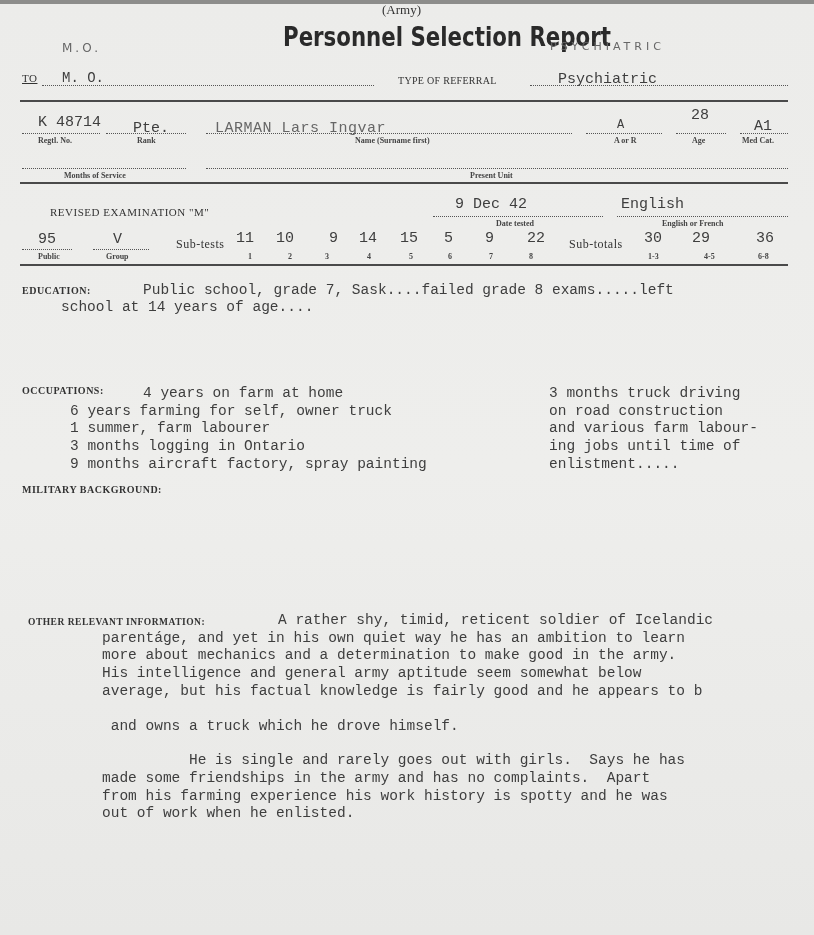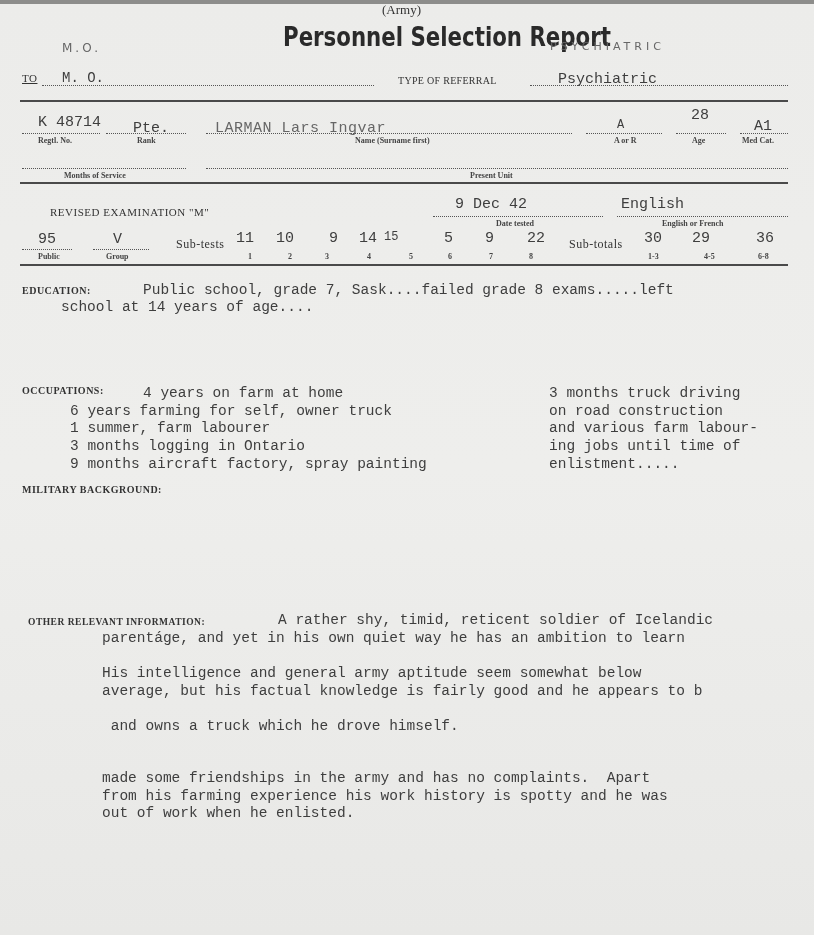--- a/index.html
+++ b/index.html
@@ -89,21 +89,21 @@
   <div class="abs label-sc" style="left:176px;top:237px;font-weight:normal;font-size:12px;">Sub-tests</div>
 
   <div class="abs typed" style="left:236px;top:230px;font-size:15px;">11</div>
   <div class="abs small" style="left:248px;top:252px;">1</div>
   <div class="abs typed" style="left:276px;top:230px;font-size:15px;">10</div>
   <div class="abs small" style="left:288px;top:252px;">2</div>
   <div class="abs typed" style="left:329px;top:230px;font-size:15px;">9</div>
   <div class="abs small" style="left:325px;top:252px;">3</div>
   <div class="abs typed" style="left:359px;top:230px;font-size:15px;">14</div>
   <div class="abs small" style="left:367px;top:252px;">4</div>
-  <div class="abs typed" style="left:384px;top:230px;font-size:12px;">15</div>
+  <div class="abs typed" style="left:400px;top:230px;font-size:15px;">15</div>
   <div class="abs small" style="left:409px;top:252px;">5</div>
   <div class="abs typed" style="left:444px;top:230px;font-size:15px;">5</div>
   <div class="abs small" style="left:448px;top:252px;">6</div>
   <div class="abs typed" style="left:485px;top:230px;font-size:15px;">9</div>
   <div class="abs small" style="left:489px;top:252px;">7</div>
   <div class="abs typed" style="left:527px;top:230px;font-size:15px;">22</div>
   <div class="abs small" style="left:529px;top:252px;">8</div>
 
   <div class="abs label-sc" style="left:569px;top:237px;font-weight:normal;font-size:12px;">Sub-totals</div>
   <div class="abs typed" style="left:644px;top:230px;font-size:15px;">30</div>
@@ -129,20 +129,22 @@
   <div class="para" style="left:549px;top:403px;">on road construction</div>
   <div class="para" style="left:549px;top:420px;">and various farm labour-</div>
   <div class="para" style="left:549px;top:438px;">ing jobs until time of</div>
   <div class="para" style="left:549px;top:456px;">enlistment.....</div>
 
   <div class="abs label-sc" style="left:22px;top:484px;font-size:10px;">MILITARY BACKGROUND:</div>
 
   <div class="abs label-sc" style="left:28px;top:617px;font-size:9.5px;">OTHER RELEVANT INFORMATION:</div>
   <div class="para" style="left:278px;top:612px;">A rather shy, timid, reticent soldier of Icelandic</div>
   <div class="para" style="left:102px;top:630px;">parentáge, and yet in his own quiet way he has an ambition to learn</div>
+  <div class="para" style="left:102px;top:647px;">more about mechanics and a determination to make good in the army.</div>
   <div class="para" style="left:102px;top:665px;">His intelligence and general army aptitude seem somewhat below</div>
   <div class="para" style="left:102px;top:683px;">average, but his factual knowledge is fairly good and he appears to b</div>
   <div class="para" style="left:102px;top:718px;"> and owns a truck which he drove himself.</div>
 
+  <div class="para" style="left:102px;top:752px;">          He is single and rarely goes out with girls.  Says he has</div>
   <div class="para" style="left:102px;top:770px;">made some friendships in the army and has no complaints.  Apart</div>
   <div class="para" style="left:102px;top:788px;">from his farming experience his work history is spotty and he was</div>
   <div class="para" style="left:102px;top:805px;">out of work when he enlisted.</div>
 </div>
 
 </body></html>

